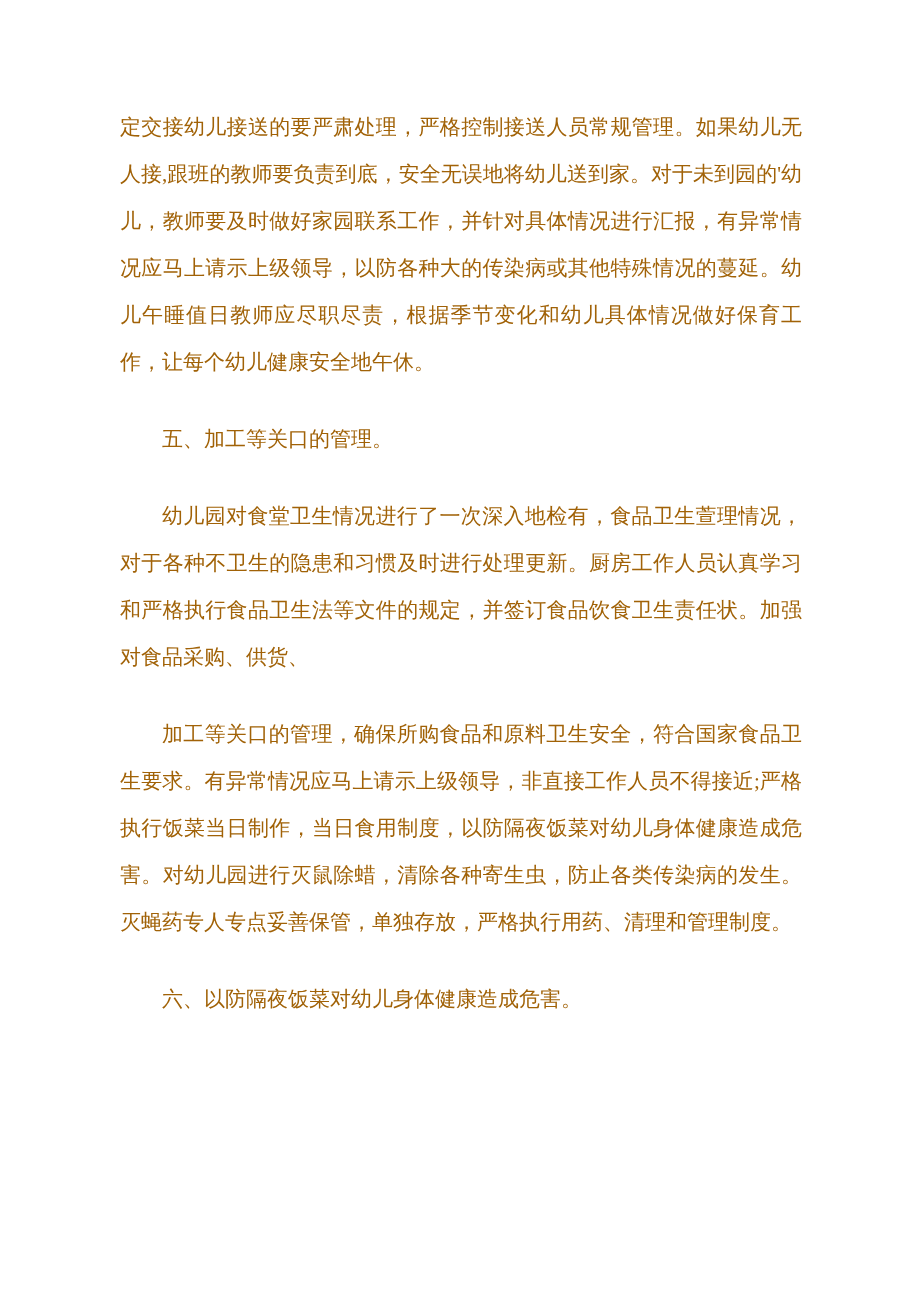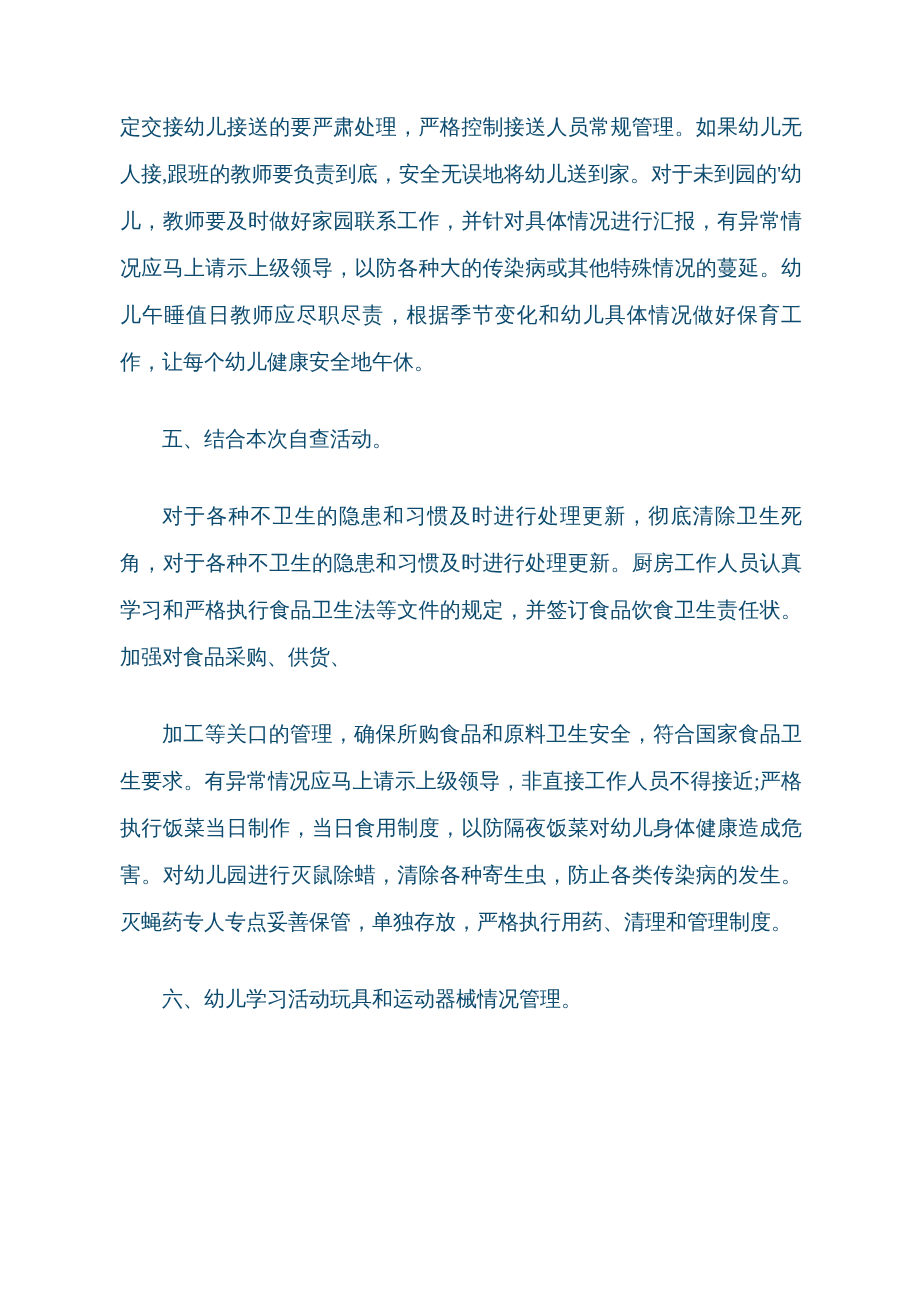--- a/index.html
+++ b/index.html
@@ -12,40 +12,40 @@
     width: 920px;
     min-height: 1301px;
     background: #ffffff;
     box-sizing: border-box;
     padding: 104px 118px 60px 120px;
   }
   .para {
     font-family: "Liberation Serif", "DejaVu Serif", serif;
     font-size: 21px;
     line-height: 47px;
-    color: #0c4a6e;
+    color: #a16207;
     text-align: justify;
     text-justify: inter-ideograph;
     margin: 0 0 30px 0;
     word-break: break-all;
   }
   .para.indent {
     text-indent: 2em;
   }
   .para.no-indent {
     text-indent: 0;
   }
 </style>
 </head>
 <body>
 
 <div class="page">
   <p class="para no-indent">定交接幼儿接送的要严肃处理，严格控制接送人员常规管理。如果幼儿无人接,跟班的教师要负责到底，安全无误地将幼儿送到家。对于未到园的'幼儿，教师要及时做好家园联系工作，并针对具体情况进行汇报，有异常情况应马上请示上级领导，以防各种大的传染病或其他特殊情况的蔓延。幼儿午睡值日教师应尽职尽责，根据季节变化和幼儿具体情况做好保育工作，让每个幼儿健康安全地午休。</p>
 
-  <p class="para indent">五、结合本次自查活动。</p>
+  <p class="para indent">五、加工等关口的管理。</p>
 
-  <p class="para indent">对于各种不卫生的隐患和习惯及时进行处理更新，彻底清除卫生死角，对于各种不卫生的隐患和习惯及时进行处理更新。厨房工作人员认真学习和严格执行食品卫生法等文件的规定，并签订食品饮食卫生责任状。加强对食品采购、供货、</p>
+  <p class="para indent">幼儿园对食堂卫生情况进行了一次深入地检有，食品卫生萱理情况，对于各种不卫生的隐患和习惯及时进行处理更新。厨房工作人员认真学习和严格执行食品卫生法等文件的规定，并签订食品饮食卫生责任状。加强对食品采购、供货、</p>
 
   <p class="para indent">加工等关口的管理，确保所购食品和原料卫生安全，符合国家食品卫生要求。有异常情况应马上请示上级领导，非直接工作人员不得接近;严格执行饭菜当日制作，当日食用制度，以防隔夜饭菜对幼儿身体健康造成危害。对幼儿园进行灭鼠除蜡，清除各种寄生虫，防止各类传染病的发生。灭蝇药专人专点妥善保管，单独存放，严格执行用药、清理和管理制度。</p>
 
-  <p class="para indent">六、幼儿学习活动玩具和运动器械情况管理。</p>
+  <p class="para indent">六、以防隔夜饭菜对幼儿身体健康造成危害。</p>
 
 </div>
 
 </body></html>

